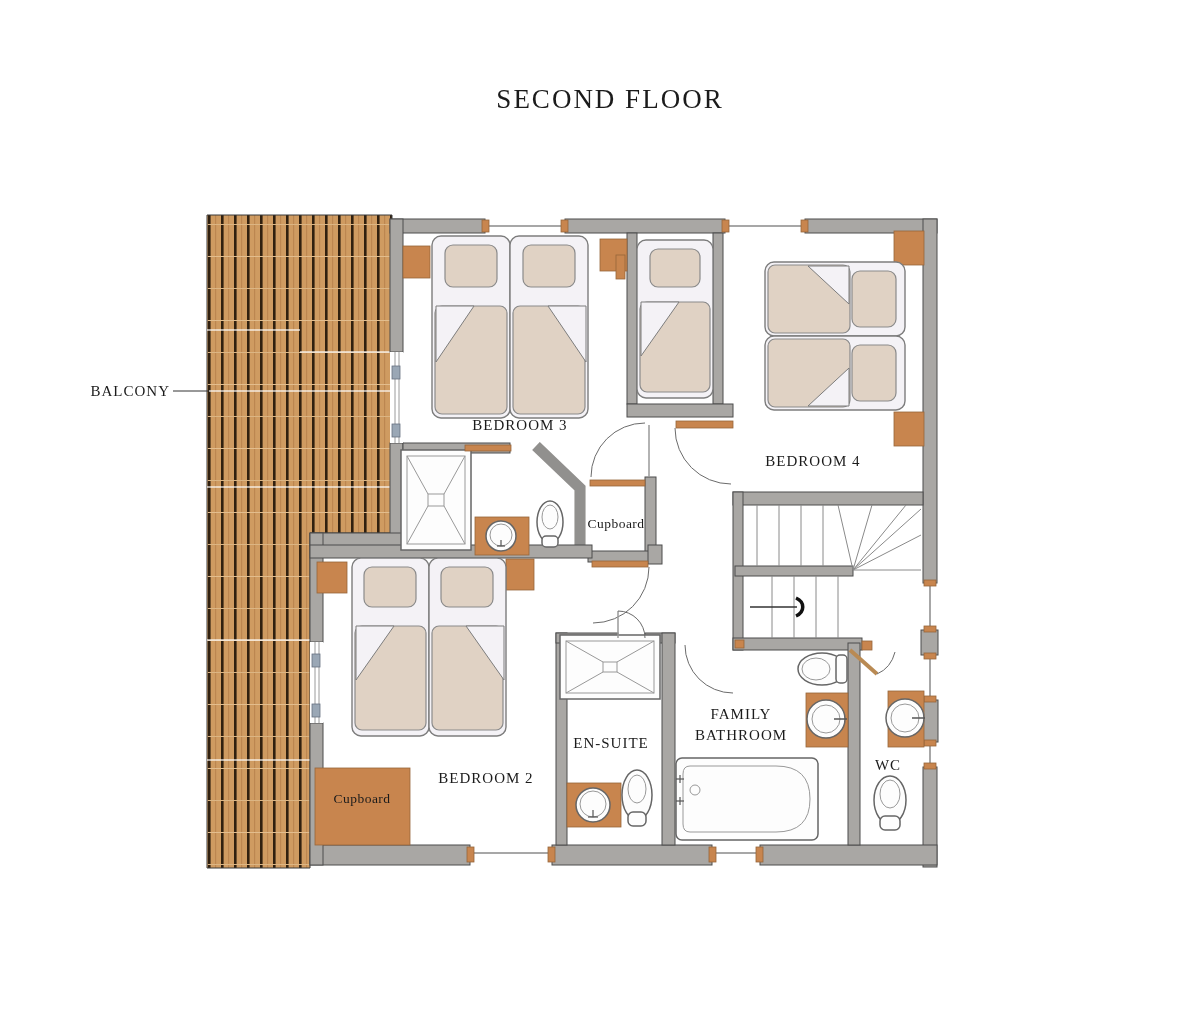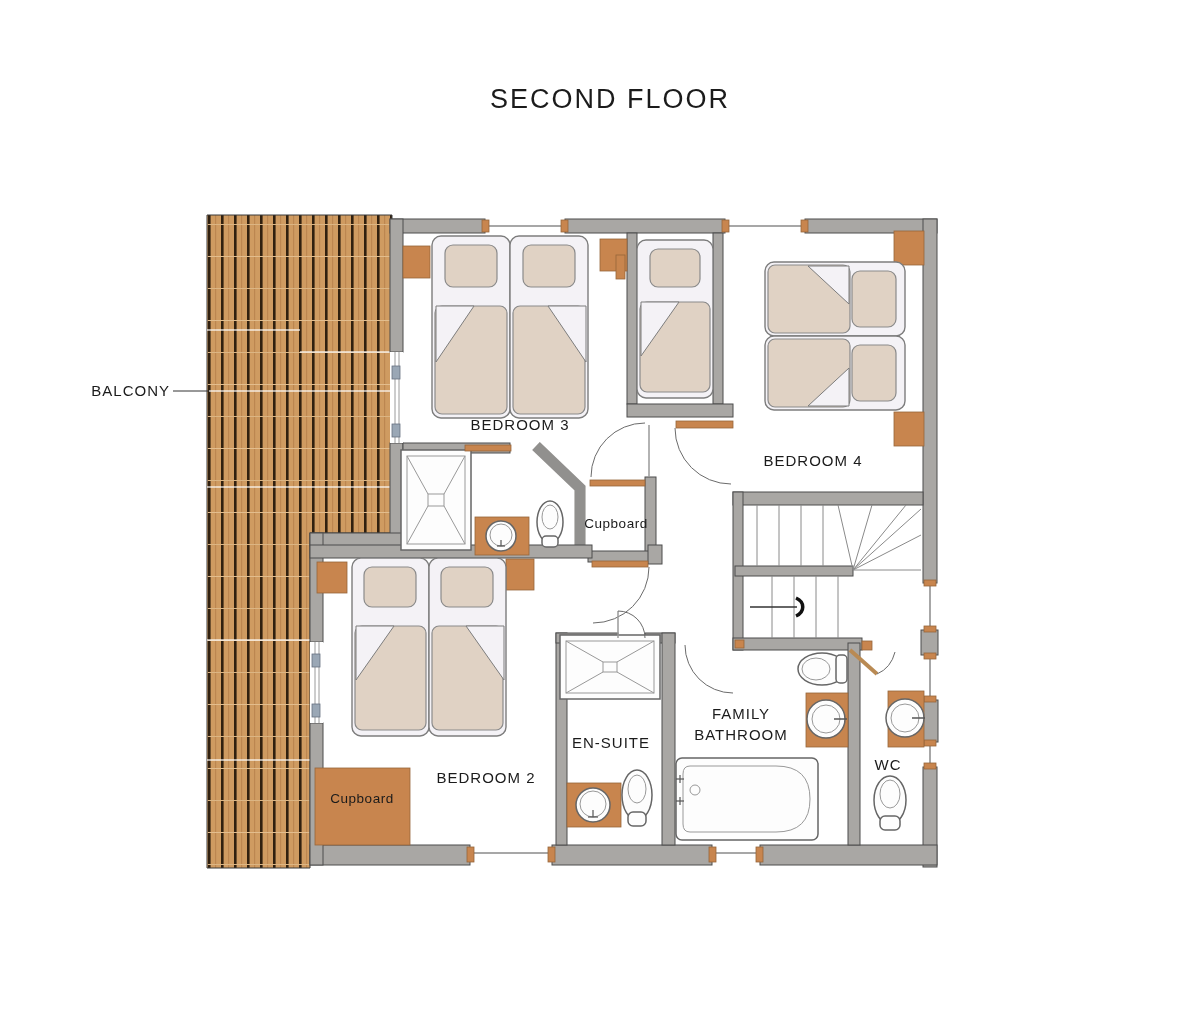--- a/index.html
+++ b/index.html
@@ -1,17 +1,17 @@
 <!DOCTYPE html>
 <html><head>
 <meta charset="utf-8">
 <style>
   html,body{margin:0;padding:0;background:#ffffff;}
   .page{position:relative;width:1200px;height:1033px;background:#ffffff;overflow:hidden;
-        font-family:Liberation Sans, sans-serif;}
+        font-family:Liberation Serif, serif;}
   svg{position:absolute;left:0;top:0;}
   text{fill:#1b1b1b;}
   .title{font-size:27px;letter-spacing:2px;}
   .room-label{font-size:15px;letter-spacing:1px;}
   .small-label{font-size:13.5px;letter-spacing:0.5px;}
   .wall{fill:#a9a7a4;stroke:#4c4c4c;stroke-width:1;}
   .accent{fill:#c8854e;stroke:#96653a;stroke-width:0.8;}
   .fixture{fill:#fdfdfd;stroke:#666;stroke-width:1.5;}
   .fixture-thin{fill:none;stroke:#999;stroke-width:1;}
   .linen{fill:#f4f2f6;stroke:#7d7d7d;stroke-width:1.4;}

